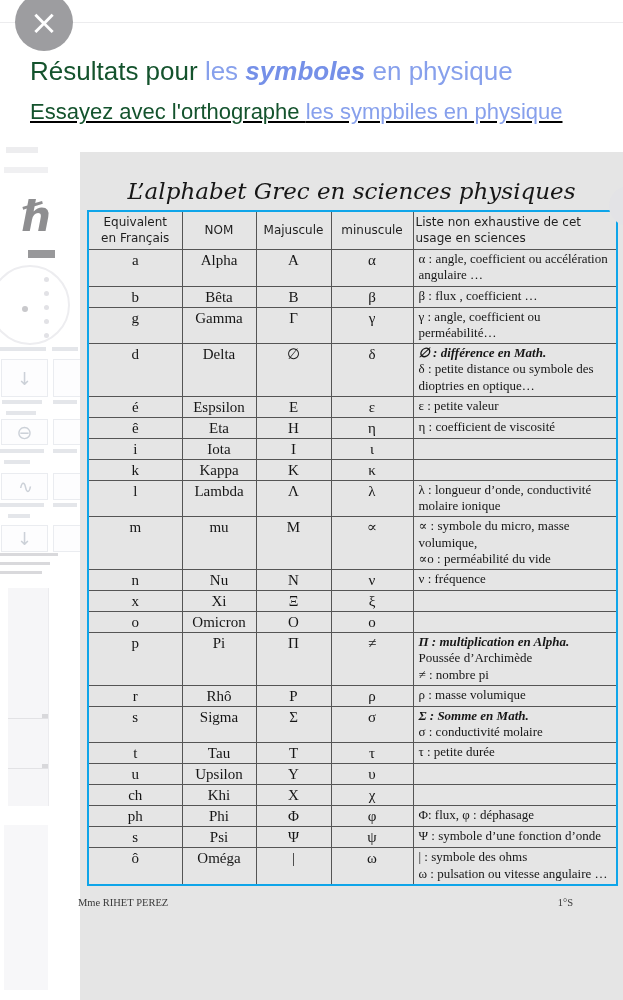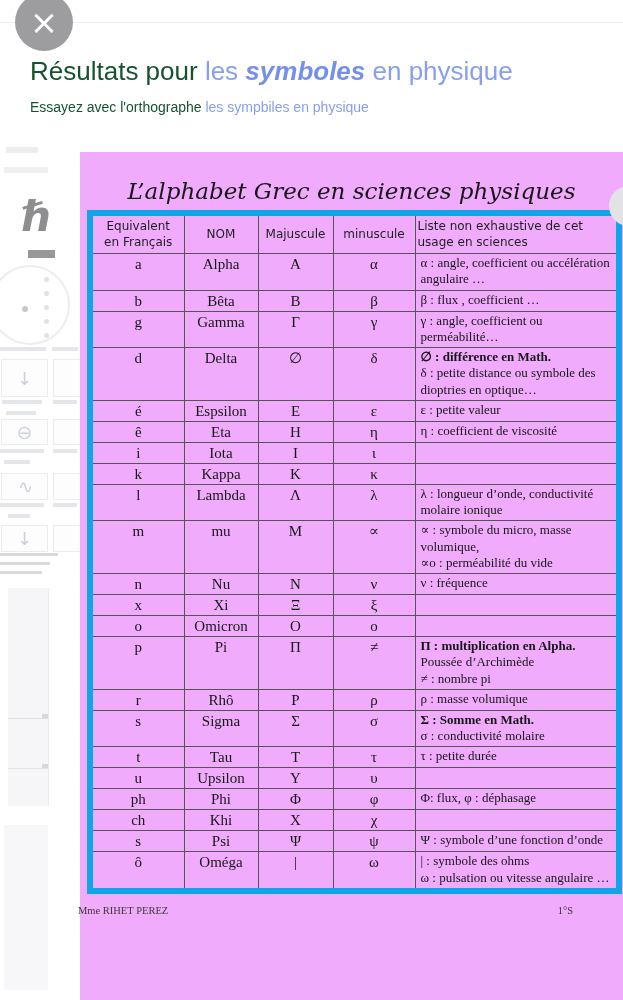--- a/index.html
+++ b/index.html
@@ -9,21 +9,21 @@
   }
   
   .topbar-line{position:absolute;top:22px;left:0;width:623px;height:1px;background:#ececee;}
   .close-btn{
     position:absolute;left:15px;top:-7px;width:58px;height:58px;border-radius:50%;
     background:#9d9da0;border:none;color:#ffffff;display:flex;align-items:center;
     justify-content:center;font-size:34px;line-height:1;cursor:pointer;z-index:30;
     font-family:"DejaVu Sans",sans-serif;padding:0;
   }
   .results-line{position:absolute;left:30px;top:56px;font-size:26px;white-space:nowrap;z-index:5;}
-  .suggest-line{position:absolute;left:30px;top:99px;font-size:14px;white-space:nowrap;z-index:5;}
+  .suggest-line{position:absolute;left:30px;top:99px;font-size:22px;white-space:nowrap;z-index:5;text-decoration:underline;}
   .gray{color:#14532d;}
   a.blue{color:#87a0ec;text-decoration:none;cursor:pointer;}
   .q-em{font-weight:bold;font-style:italic;color:#7590e8;}
   
   .bg-strip{position:absolute;left:0;top:140px;width:80px;height:860px;z-index:1;}
   .bg-strip *{position:absolute;}
   .sm-bar{background:#ededef;}
   .hbar-glyph{left:22px;top:56px;font-family:"DejaVu Sans",sans-serif;font-weight:bold;
     font-size:42px;color:#8e8e90;line-height:1;}
   .hbar-dash{left:28px;top:110px;width:27px;height:8px;background:#98989a;}
@@ -34,41 +34,41 @@
     justify-content:center;color:#ccd1d8;font-family:"DejaVu Sans",sans-serif;}
   .cap{background:#e4e6ea;height:4px;}
   .tall-rect{left:8px;top:448px;width:40px;height:218px;background:#f6f6f8;border-right:1px solid #ececef;}
   .h-line{left:8px;width:40px;height:1px;background:#e2e2e5;}
   .tick{width:6px;height:4px;background:#d8d8db;}
   .bottom-block{left:4px;top:685px;width:44px;height:165px;background:#f7f7f9;}
   
   .side-circle{position:absolute;left:609px;top:186px;width:40px;height:40px;border-radius:50%;
     background:#e3e3e6;z-index:20;}
   
-  .doc{position:absolute;left:80px;top:152px;width:543px;height:848px;background:#f0abfc;z-index:10;}
+  .doc{position:absolute;left:80px;top:152px;width:543px;height:848px;background:#e5e5e5;z-index:10;}
   .doc-title{
     margin:26px 7px 6px 7px;width:529px;text-align:center;
     font-family:"DejaVu Serif",serif;font-style:italic;font-size:23px;color:#161616;
   }
   table.greek{
     margin-left:7px;border-collapse:collapse;width:529px;table-layout:fixed;
-    border:6px solid #0ea5e9;
+    border:2px solid #0ea5e9;
   }
   table.greek th,table.greek td{border:1px solid #555555;}
   table.greek th{
     font-family:"DejaVu Sans",sans-serif;font-size:12px;font-weight:normal;color:#1e1e1e;
     padding:3px 2px;white-space:pre-line;line-height:1.3;text-align:center;
   }
   table.greek th.usage-h{text-align:left;}
   table.greek td{
     font-family:"Liberation Serif","DejaVu Serif",serif;font-size:15px;color:#161616;
     text-align:center;vertical-align:top;padding:1px 2px;line-height:1.2;
   }
   table.greek td.usage{text-align:left;font-size:13px;line-height:1.25;padding:1px 4px 2px 5px;}
-  .u-line.bold{font-weight:bold;}
+  .u-line.bold{font-weight:bold;font-style:italic;}
   .doc-footer{
     margin:11px 0 0 0;padding:0 48px 0 0;width:495px;display:flex;justify-content:space-between;
     font-family:"Liberation Serif","DejaVu Serif",serif;font-size:10.5px;color:#3a3a3a;margin-left:-2px;
   }
 </style>
 </head>
 <body>
 
 <div>
 
@@ -316,34 +316,34 @@
             </td>
           </tr>
           <tr>
             <td>u</td>
             <td>Upsilon</td>
             <td>Y</td>
             <td>υ</td>
             <td class="usage"></td>
           </tr>
           <tr>
+            <td>ch</td>
+            <td>Khi</td>
+            <td>X</td>
+            <td>χ</td>
+            <td class="usage"></td>
+          </tr>
+          <tr>
             <td>ph</td>
             <td>Phi</td>
             <td>Φ</td>
             <td>φ</td>
             <td class="usage">
               <div class="u-line">Φ: flux,  φ : déphasage</div>
             </td>
-          </tr>
-          <tr>
-            <td>ch</td>
-            <td>Khi</td>
-            <td>X</td>
-            <td>χ</td>
-            <td class="usage"></td>
           </tr>
           <tr>
             <td>s</td>
             <td>Psi</td>
             <td>Ψ</td>
             <td>ψ</td>
             <td class="usage">
               <div class="u-line">Ψ : symbole d’une fonction d’onde</div>
             </td>
           </tr>

